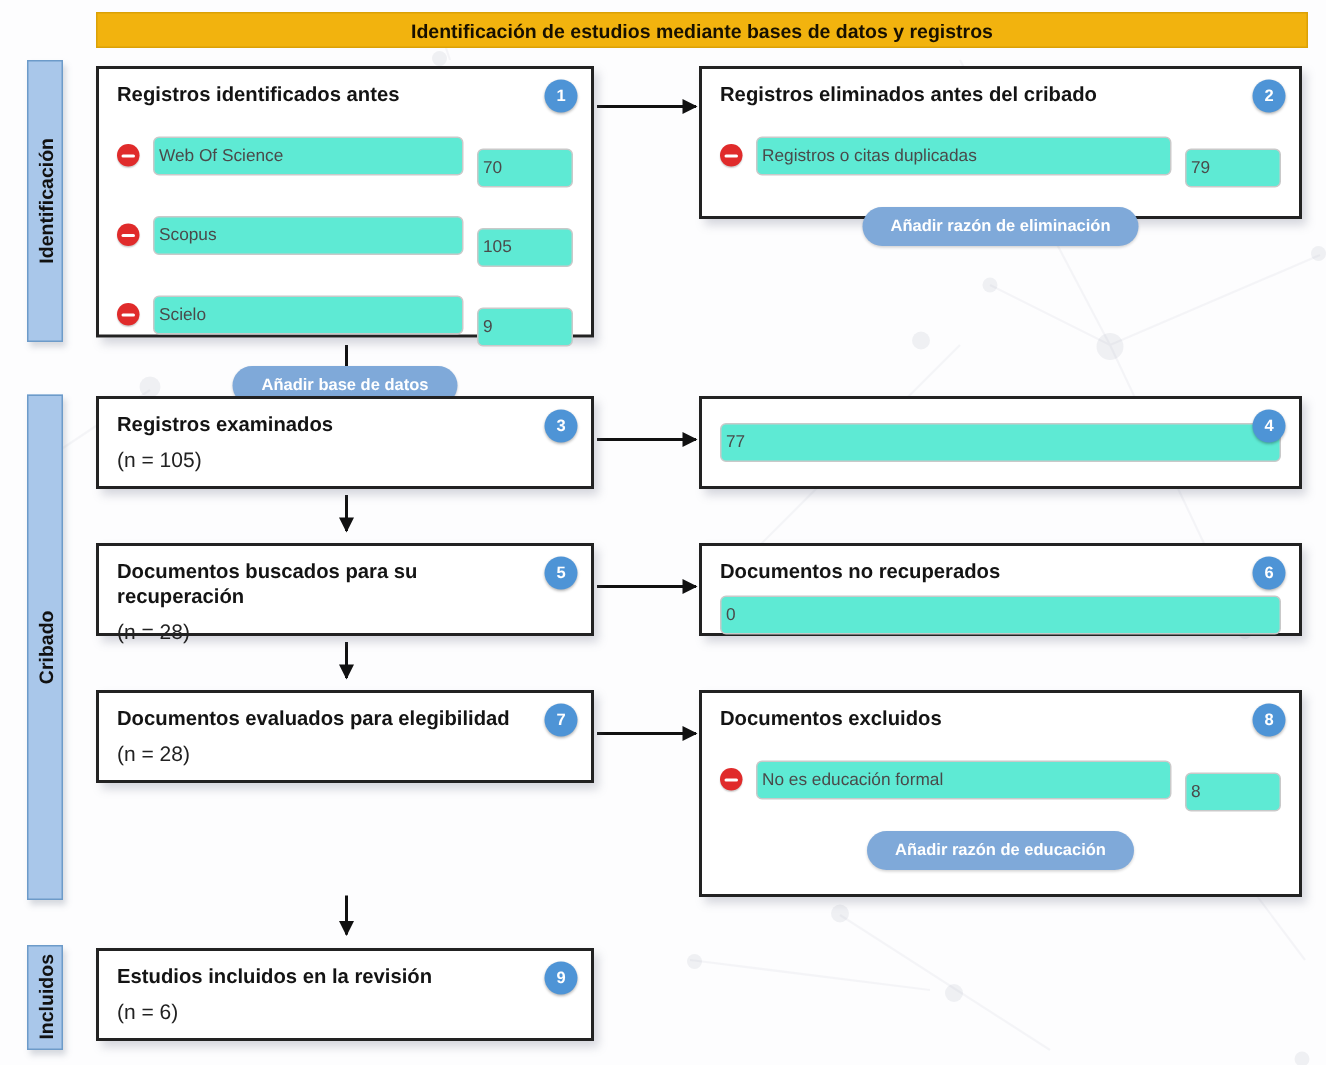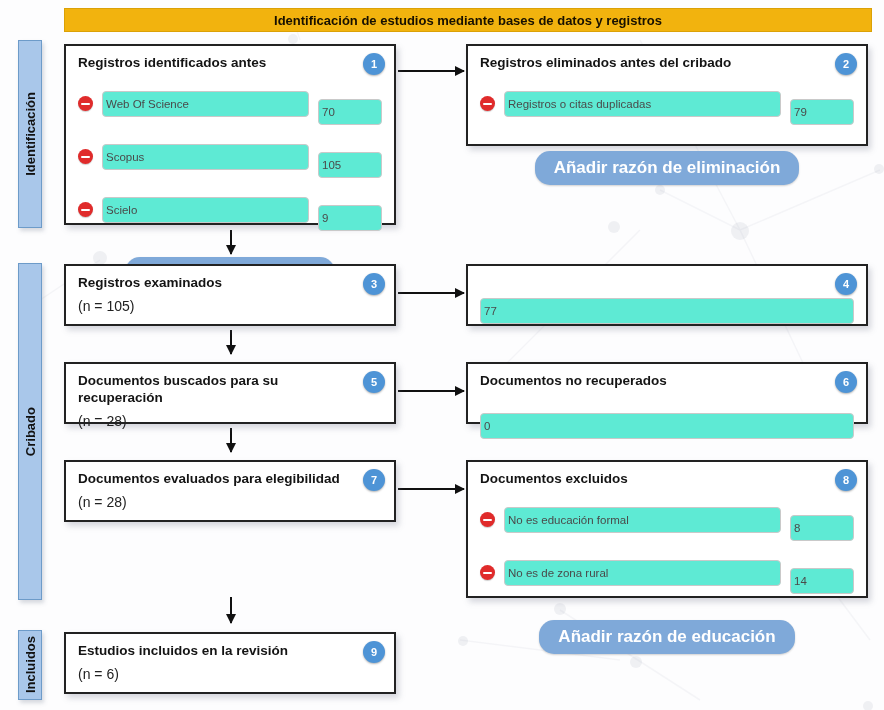--- a/index.html
+++ b/index.html
@@ -78,25 +78,25 @@
     content:""; position:absolute; left:3px; right:3px; top:6.2px; height:2.6px;
     background:#fff; border-radius:1px;
   }
   .txt-input, .num-input, .wide-input {
     border:1px solid #c9c9c9; border-radius:4px; height:26px;
     font-family:"Liberation Sans", sans-serif; font-size:11.5px; color:#4a4a4a;
     padding:0 3px; background:#5eead4; outline:none;
   }
   .txt-input { flex:1; min-width:0; }
   .num-input { width:64px; flex:0 0 64px;margin-top:16px; }
-  .wide-input { width:100%; margin-top:23px; display:block; }
+  .wide-input { width:100%; margin-top:7px; display:block; }
 
   .pill-btn {
-    display:block; margin:26px auto 0 auto; border:none; cursor:pointer;
-    background:#7FA9D9; color:#fff; font-weight:bold; font-size:17px;
+    display:block; margin:13px auto 0 auto; border:none; cursor:pointer;
+    background:#7FA9D9; color:#fff; font-weight:bold; font-size:11px;
     font-family:"Liberation Sans", sans-serif;
     padding:7px 19px; border-radius:15px;
     box-shadow:0 1px 2px rgba(0,0,0,.18);
   }
 
   
   .h-arrow { position:absolute; left:398px; width:66px; height:2px; background:#111; z-index:1; }
   .h-arrow::after {
     content:""; position:absolute; right:-1px; top:-4.5px;
     border-left:10px solid #111; border-top:5.5px solid transparent; border-bottom:5.5px solid transparent;
@@ -225,25 +225,20 @@
   </div>
 
   <div class="box col-r box-8">
     <div class="badge">8</div>
     <div class="box-title">Documentos excluidos</div>
     <div class="row">
       <span class="minus"></span>
       <input class="txt-input" type="text" value="No es educación formal" style="">
       <input class="num-input" type="text" value="8" style="">
     </div>
-    <div class="row">
-      <span class="minus"></span>
-      <input class="txt-input" type="text" value="No es de zona rural" style="">
-      <input class="num-input" type="text" value="14" style="">
-    </div>
     <button class="pill-btn">Añadir razón de educación</button>
   </div>
 
   <div class="box col-l box-9">
     <div class="badge">9</div>
     <div class="box-title">Estudios incluidos en la revisión</div>
     <div class="box-sub">(n = 6)</div>
   </div>
 
   <div class="h-arrow ha-1"></div>

